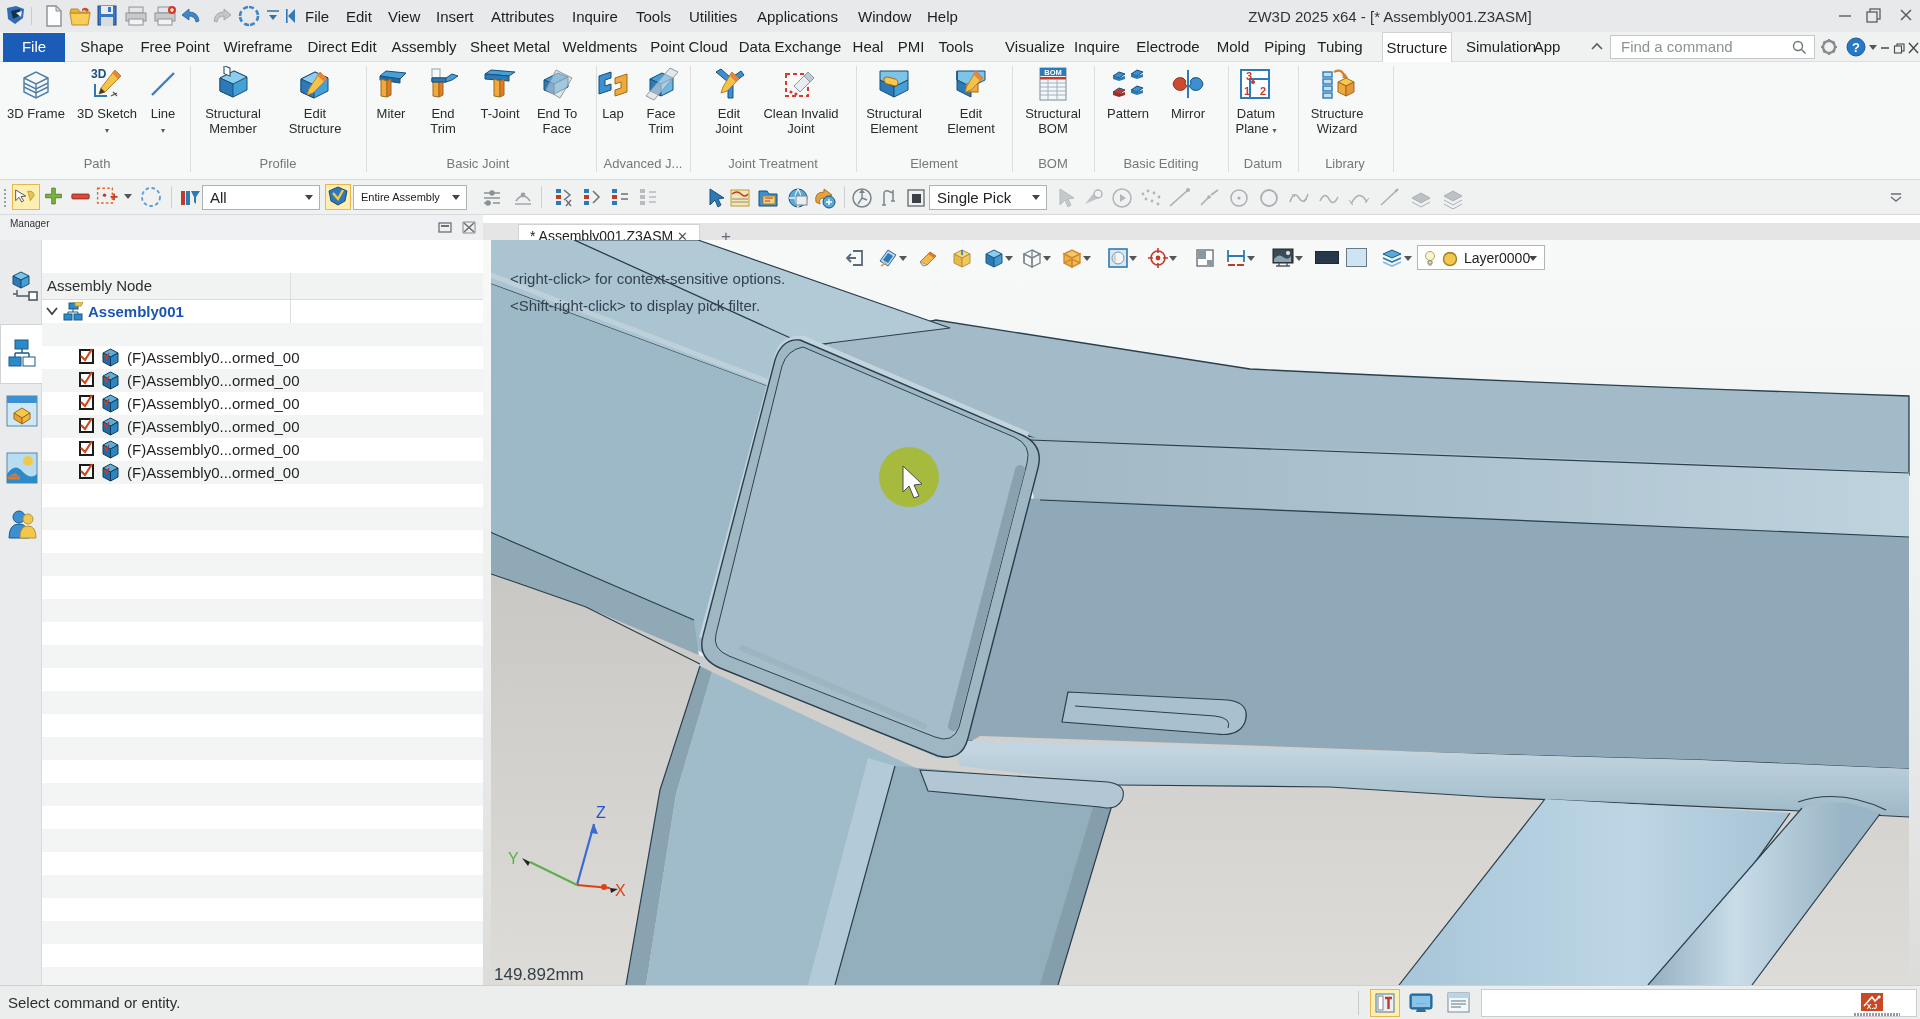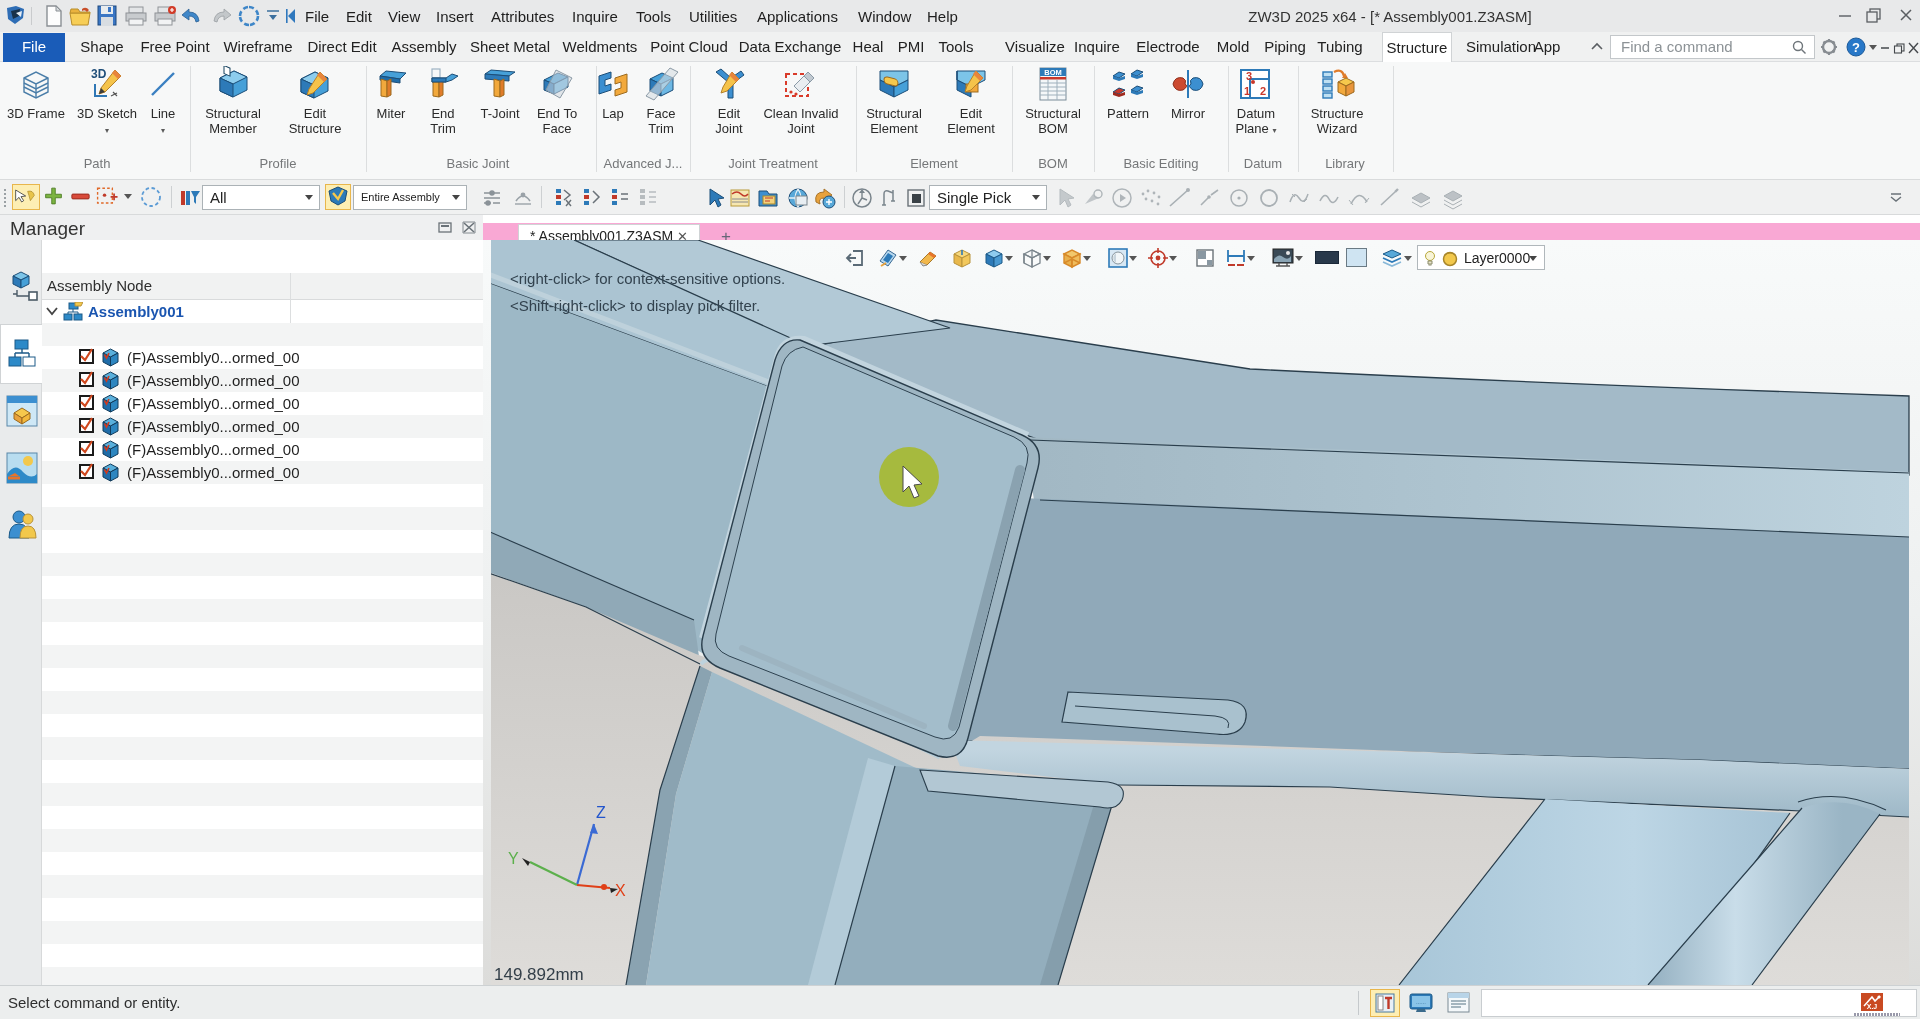--- a/index.html
+++ b/index.html
@@ -18,25 +18,25 @@
 .rgsep { position:absolute; top:4px; width:1px; height:106px; background:#dcdedf; }
 .rglab { position:absolute; top:94px; font-size:13px; color:#757779; text-align:center; }
 .darr { color:#5a5a5a; font-size:8px; line-height:8px; }
 #toolbar { position:absolute; left:0; top:180px; width:1920px; height:35px; background:#f0f1f1; border-bottom:1px solid #d8dadb; }
 .tbi { position:absolute; top:4px; width:26px; height:26px; }
 .combo { position:absolute; top:5px; height:25px; background:#fff; border:1px solid #abb2b6; font-size:15px; color:#222; line-height:23px; padding-left:7px; }
 .combo .ca { position:absolute; right:6px; top:9px; width:0; height:0; border-left:4px solid transparent; border-right:4px solid transparent; border-top:5px solid #444; }
 .hl { background:#fdeeb3; border:1px solid #e8b64c; }
 .tsep { position:absolute; top:6px; width:1px; height:22px; background:#cdd0d2; }
 #manager { position:absolute; left:0; top:215px; width:483px; height:770px; background:#fff; }
-#mtitle { position:absolute; left:0; top:0; width:483px; height:25px; background:#eff0f1; font-size:19px; color:#333; }
+#mtitle { position:absolute; left:0; top:0; width:483px; height:25px; background:#eff0f1; font-size:10px; color:#333; }
 #mstrip { position:absolute; left:0; top:25px; width:42px; height:745px; background:#e9ebec; border-right:1px solid #d7d9da; }
 .mrow { position:absolute; left:42px; width:441px; height:23px; font-size:15px; color:#1f1f1f; line-height:23px; }
 .chk { position:absolute; width:15px; height:15px; top:3px; border:2px solid #1b1b1b; background:#fff; }
-#doctabs { position:absolute; left:483px; top:223px; width:1437px; height:25px; background:#f9a8d4; border-bottom:1px solid #d5d7d8; }
+#doctabs { position:absolute; left:483px; top:223px; width:1437px; height:25px; background:#e5e5e5; border-bottom:1px solid #d5d7d8; }
 #viewport { position:absolute; left:483px; top:240px; width:1437px; height:745px; background:#fff; }
 #statusbar { position:absolute; left:0; top:985px; width:1920px; height:34px; background:#eceeee; border-top:1px solid #cdd1d3; font-size:15px; color:#2e2e2e; }
 </style>
 </head>
 <body>
 <div id="titlebar">
  <svg class="abs" style="left:4px;top:4px" width="26" height="24" viewBox="0 0 26 24">
       <path d="M3 4 L12 2 L20 5 L19 14 L11 20 L4 15 Z" fill="#2e6db5"></path>
       <path d="M7 7 L16 5 L15 12 L9 15 Z" fill="#18314a"></path>
       <path d="M12 9 l6 -2 -1 6 z" fill="#e8eef4"></path>

